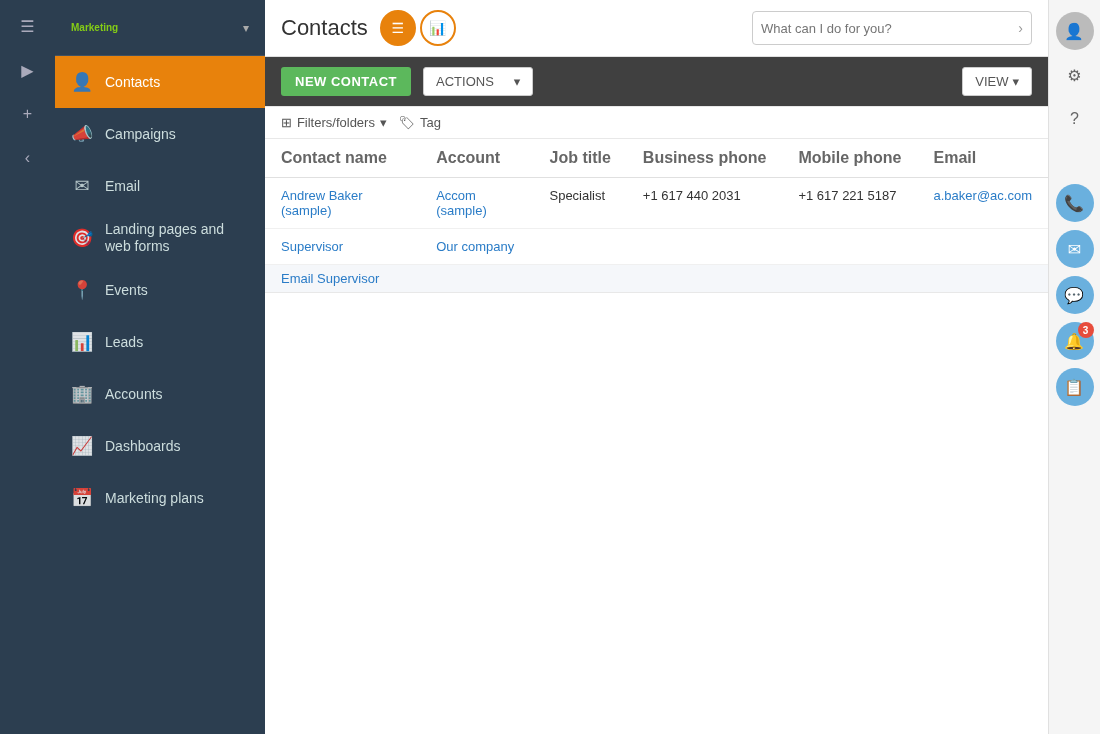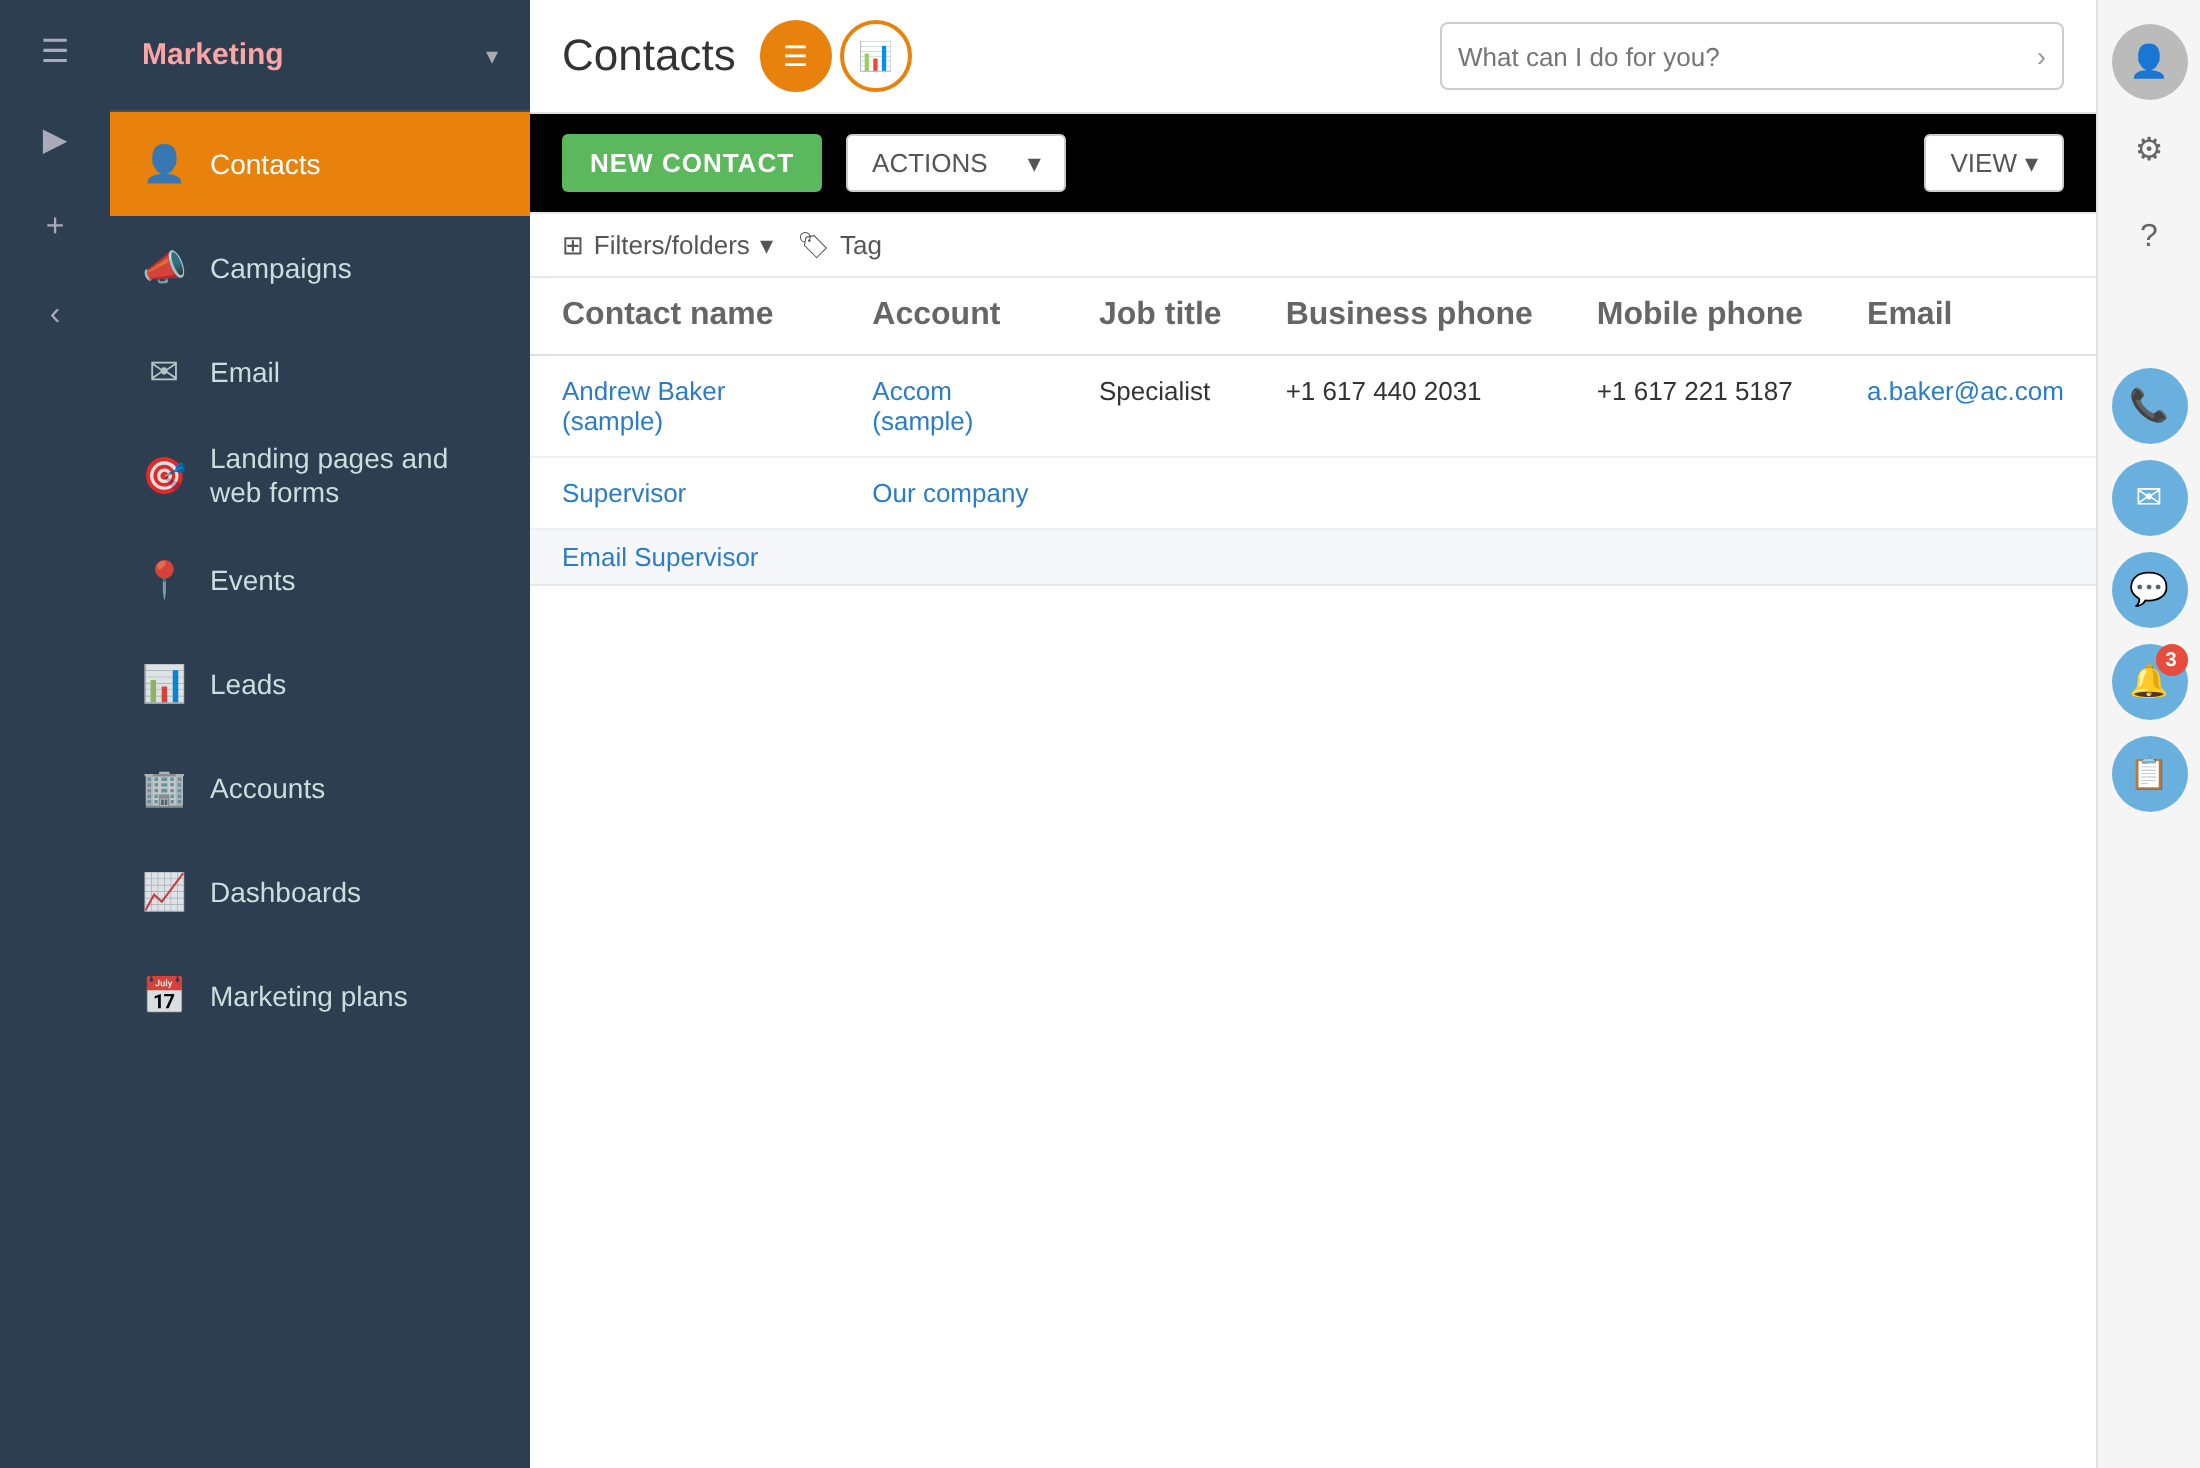--- a/index.html
+++ b/index.html
@@ -34,22 +34,22 @@
     .sidebar-header {
       display: flex;
       align-items: center;
       justify-content: space-between;
       padding: 0 16px;
       height: 56px;
       background: #2c3e50;
       border-bottom: 1px solid rgba(255,255,255,0.1);
     }
     .sidebar-title {
-      color: #fca5a5;
-      font-size: 15px;
+      color: #84cc16;
+      font-size: 10px;
       font-weight: 600;
     }
     .sidebar-chevron {
       color: #aaa;
       font-size: 12px;
     }
     .sidebar-nav {
       flex: 1;
       overflow-y: auto;
     }
@@ -113,41 +113,41 @@
       color: #fff;
     }
     .spacer { flex: 1; }
     .search-box {
       display: flex;
       align-items: center;
       border: 1px solid #ccc;
       border-radius: 4px;
       padding: 0 8px;
       height: 34px;
-      width: 312px;
+      width: 280px;
       background: #fff;
     }
     .search-input {
       border: none; outline: none;
       font-size: 13px; color: #666;
       flex: 1;
       background: transparent;
     }
     .search-btn {
       color: #999; cursor: pointer; font-size: 14px; padding-left: 4px;
     }
 
     
     .action-bar {
       display: flex;
       align-items: center;
       padding: 10px 16px;
       gap: 12px;
       border-bottom: 1px solid #e8e8e8;
-      background: #000000;
+      background: #404040;
     }
     .btn-new-contact {
       background: #5cb85c;
       color: #fff;
       border: none;
       padding: 7px 14px;
       border-radius: 3px;
       font-size: 13px;
       font-weight: 700;
       cursor: pointer;

